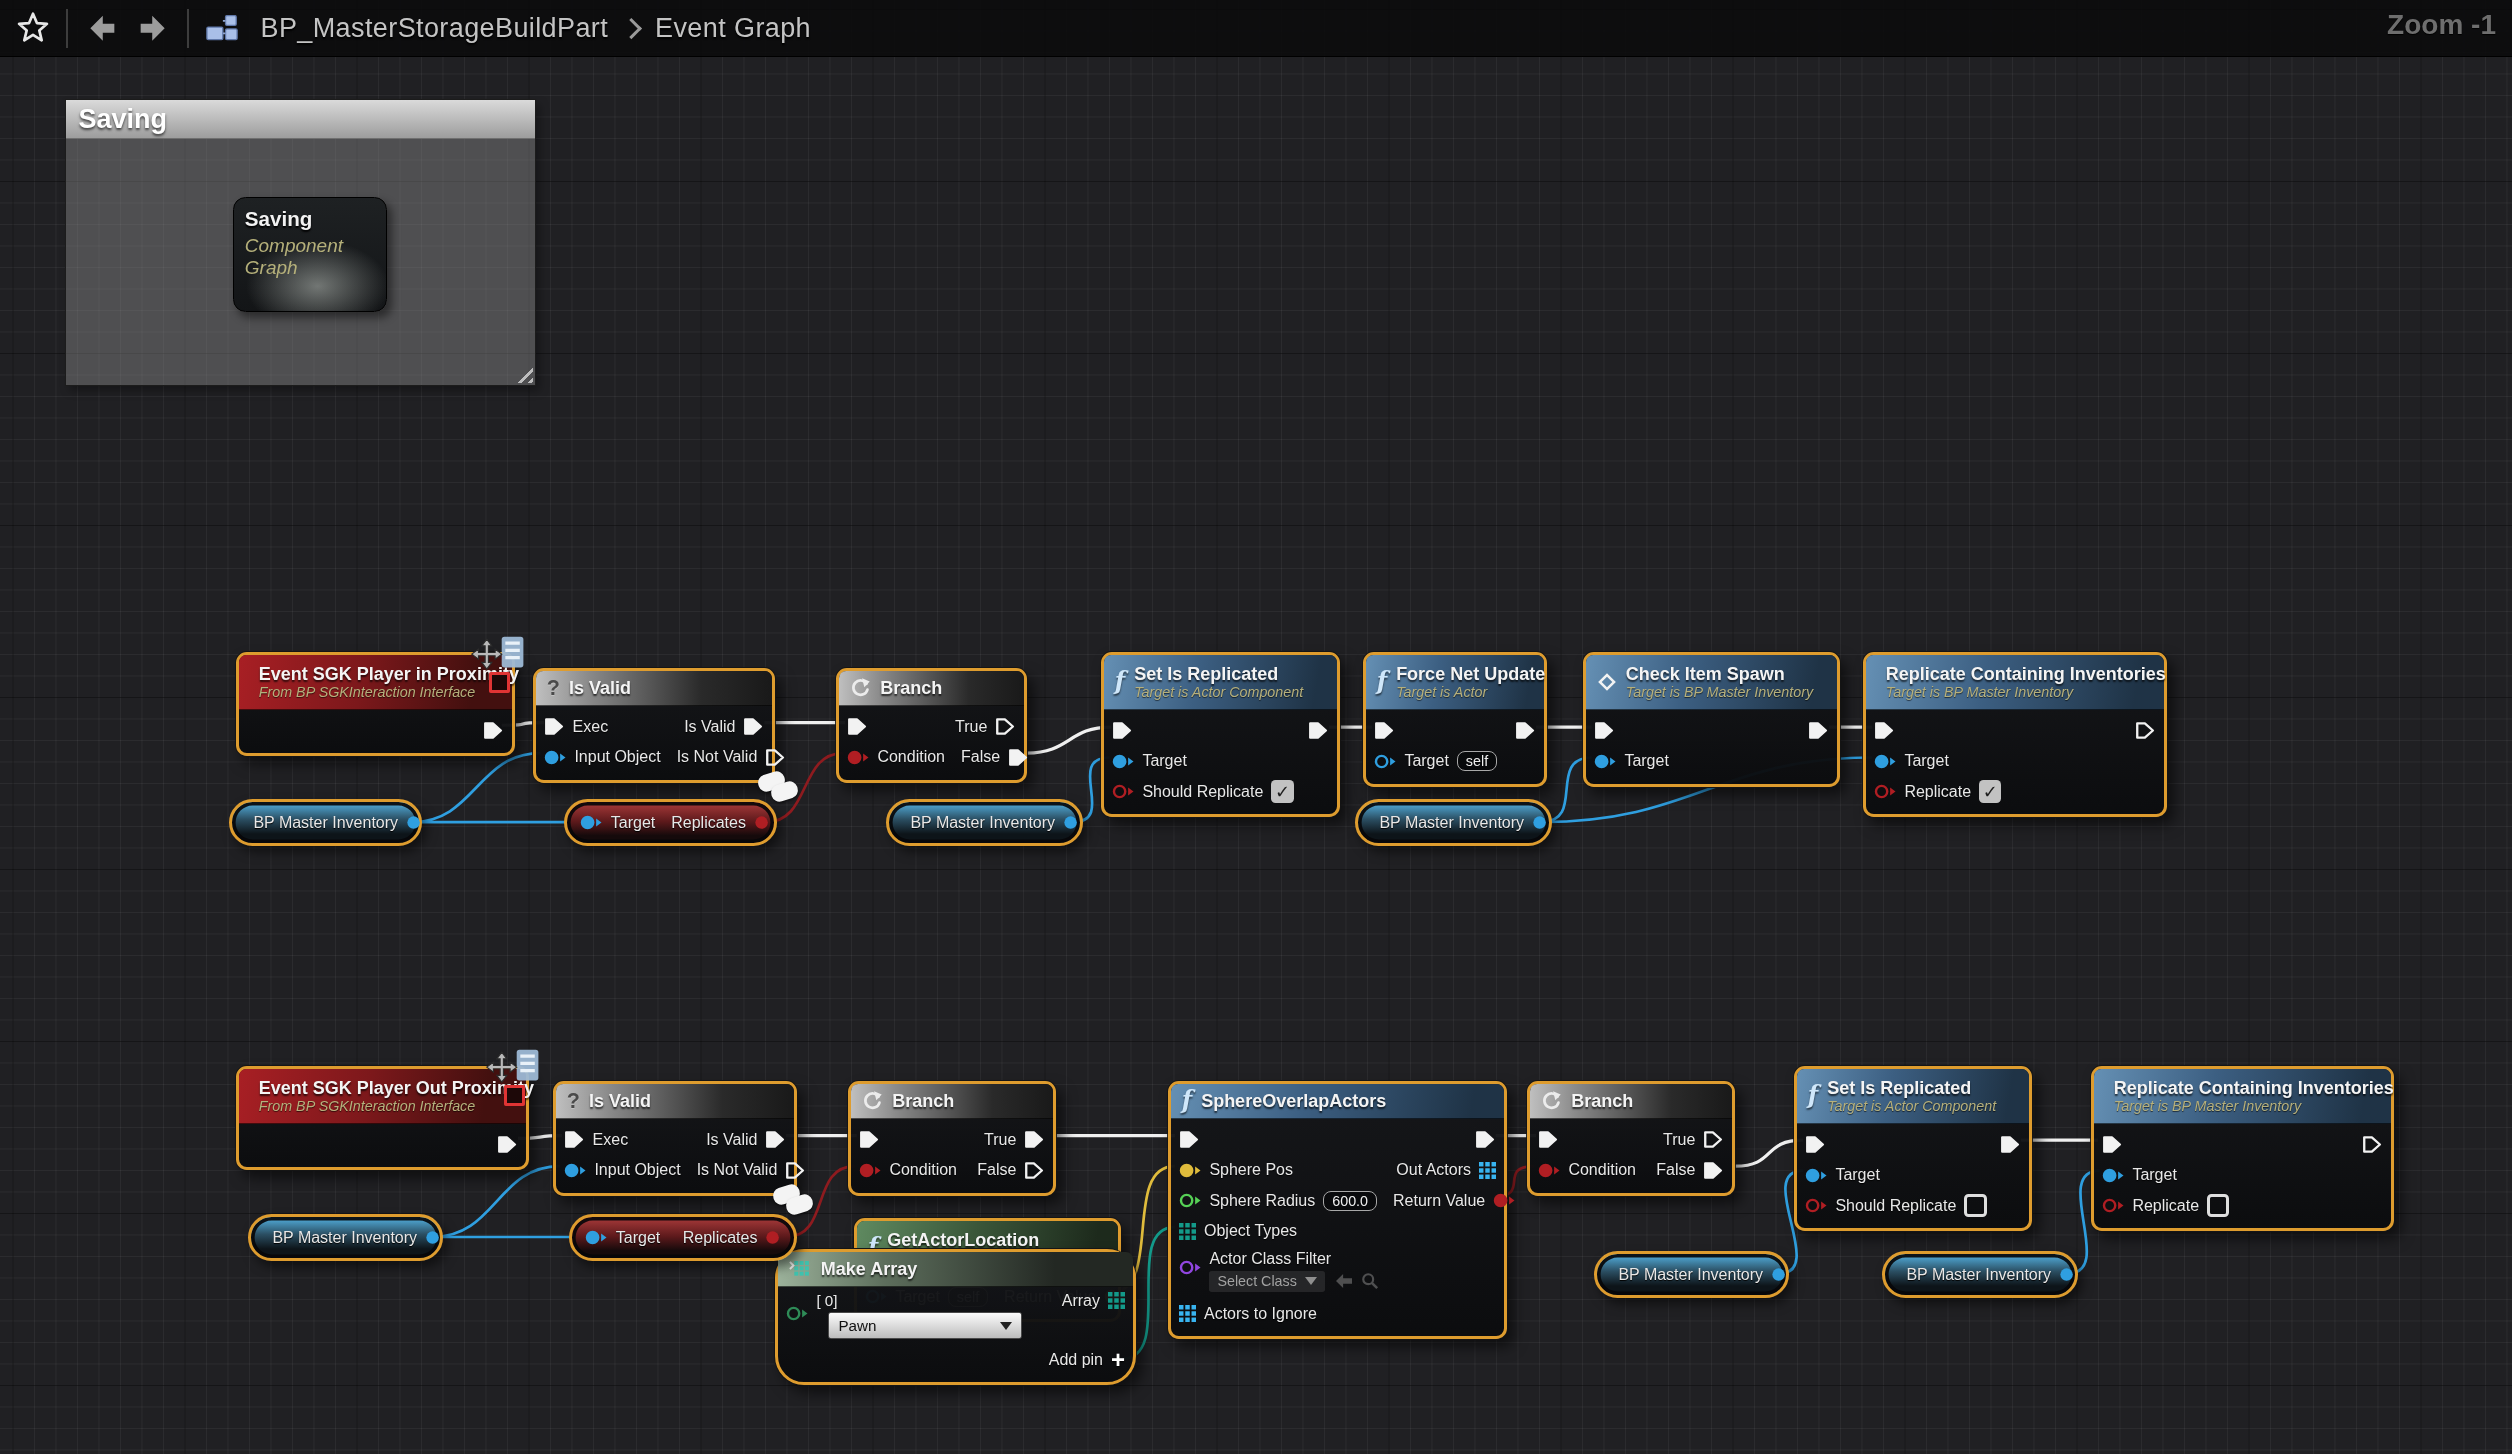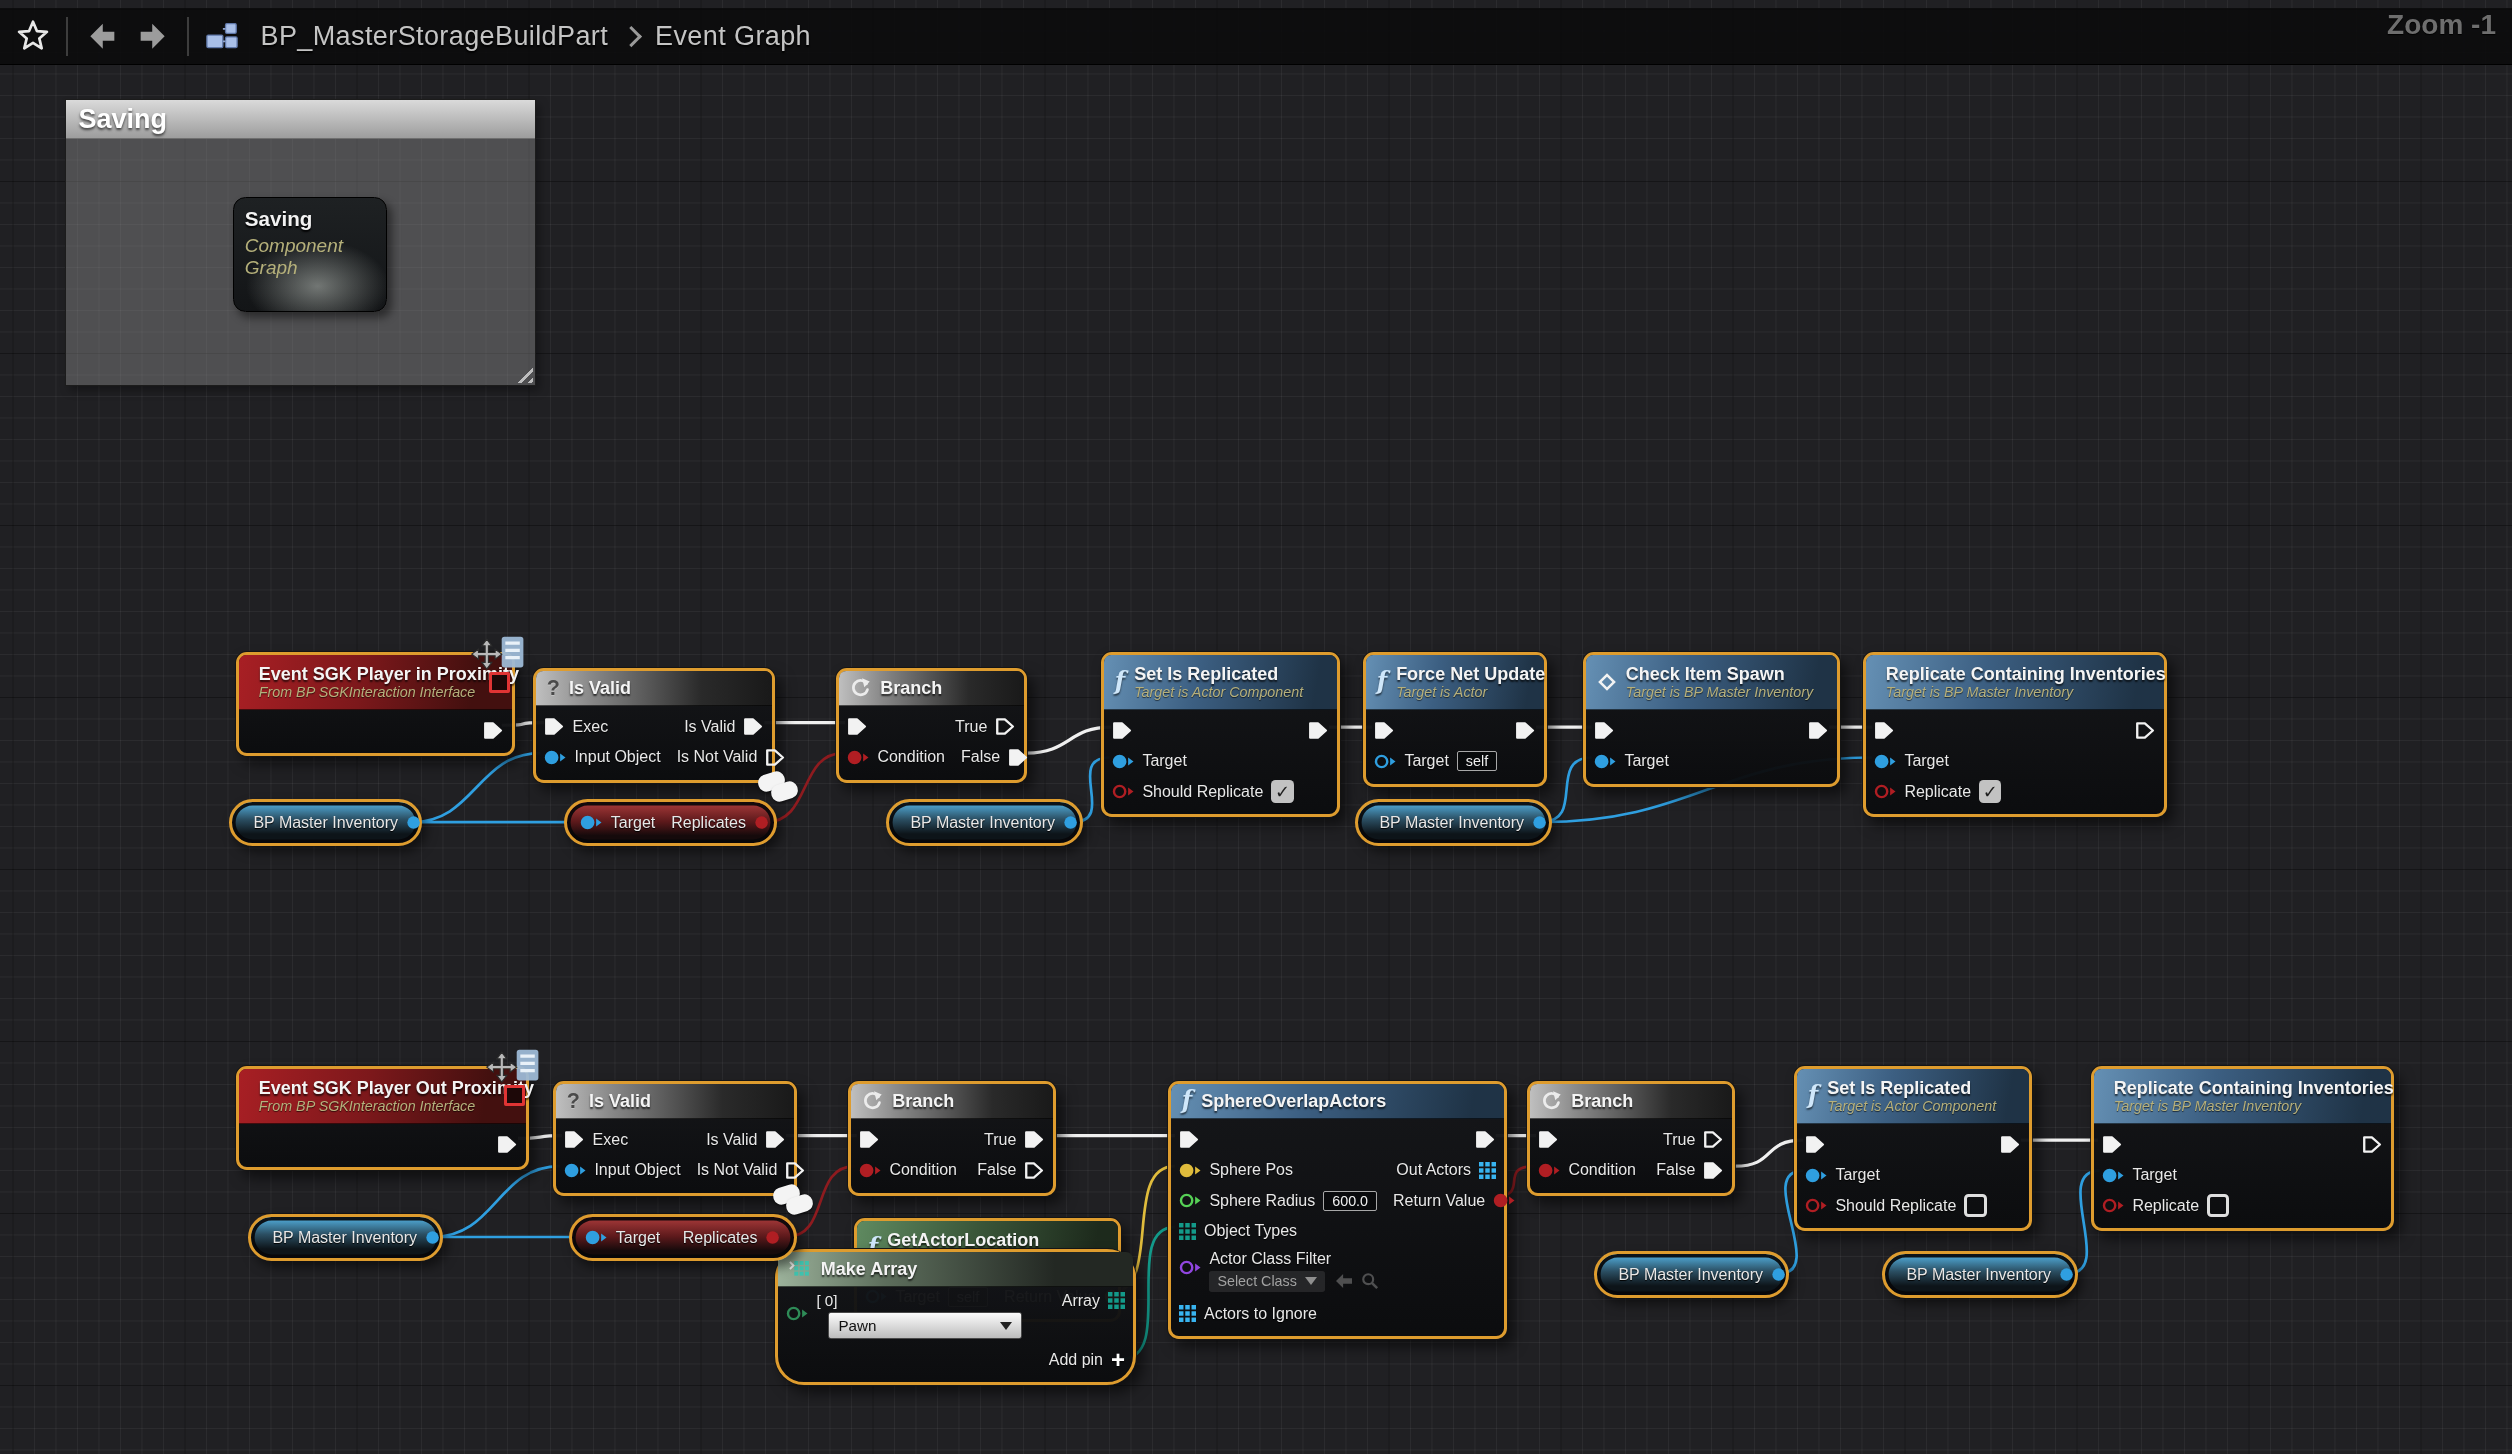--- a/index.html
+++ b/index.html
@@ -7,21 +7,21 @@
     font-family:"Liberation Sans","DejaVu Sans",sans-serif;
     background-color:#202023;
     background-image:
       linear-gradient(rgba(0,0,0,0.5) 1.3px, transparent 1.3px),
       linear-gradient(90deg, rgba(0,0,0,0.5) 1.3px, transparent 1.3px),
       linear-gradient(rgba(255,255,255,0.05) 0.9px, transparent 0.9px),
       linear-gradient(90deg, rgba(255,255,255,0.05) 0.9px, transparent 0.9px);
     background-size:172px 172px,172px 172px,21.5px 21.5px,21.5px 21.5px;
     background-position:12.5px 9px,12.5px 9px,12.5px 9px,12.5px 9px;}
   
-  #toolbar{position:absolute;left:0;top:8px;width:100%;height:57px;
+  #toolbar{position:absolute;left:0;top:0;width:100%;height:57px;
     background:rgba(10,10,11,0.88);border-bottom:0.9px solid #000;
     display:flex;align-items:center;gap:12.5px;padding:0 12.5px;box-sizing:border-box;z-index:50;}
   .tb-sep{width:1.8px;height:39px;background:#3d3d3d;}
   .tb-btn{display:flex;align-items:center;justify-content:center;width:41px;height:45px;}
   #breadcrumb{display:flex;align-items:center;gap:14.3px;margin-left:5.4px;}
   .crumb{color:#c4c4c4;font-size:27px;letter-spacing:0.4px;text-shadow:0 1.8px 1.8px #000;}
   .chev{width:11.7px;height:11.7px;border-top:3.6px solid #9a9a9a;border-right:3.6px solid #9a9a9a;
     transform:rotate(45deg);margin:0 1.8px;}
   #zoom-label{position:absolute;right:16px;top:9px;font-size:28px;font-weight:bold;
     color:#6e6e6e;z-index:50;text-shadow:0 0.9px 0.9px #000;}
@@ -56,21 +56,21 @@
   .hcol{display:flex;flex-direction:column;justify-content:center;line-height:1.12;}
   .title{font-size:18px;font-weight:bold;color:#f4f4f4;text-shadow:0 1.8px 1.8px rgba(0,0,0,0.7);white-space:nowrap;}
   .subtitle{font-size:14.3px;font-style:italic;color:#b6b07c;text-shadow:0 0.9px 0.9px rgba(0,0,0,0.6);white-space:nowrap;}
   .rows{padding:5.4px 0 7.2px 0;}
   .row{display:flex;align-items:center;height:30.5px;padding:0 8px;gap:8px;}
   .row.tall{height:52px;align-items:flex-start;}
   .lbl{font-size:16px;color:#e8e8e8;text-shadow:0 0.9px 0.9px #000;white-space:nowrap;}
   .sp{flex:1;}
   .pin{display:flex;align-items:center;flex:none;}
   .valbox{border:1.3px solid #a8a8a8;background:rgba(8,9,10,0.8);color:#efefef;
-    font-size:14.3px;padding:0.9px 8px;border-radius:2px;white-space:nowrap;}
+    font-size:14.3px;padding:0.9px 8px;border-radius:8px;white-space:nowrap;}
   .check{width:22.4px;height:22.4px;border-radius:4.5px;box-sizing:border-box;flex:none;
     display:flex;align-items:center;justify-content:center;}
   .check.on{background:#c2c2c2;color:#1e1e1e;font-size:18px;font-weight:bold;}
   .check.off{border:3.1px solid #dedede;background:transparent;}
   .stack{display:flex;flex-direction:column;gap:2.7px;}
   .tag{font-size:15.2px;color:#e8e8e8;}
   .dropdown{width:194px;height:27px;background:linear-gradient(180deg,#fbfbfb,#bdbdbd);
     border:0.9px solid #4a4a4a;border-radius:2.7px;display:flex;align-items:center;
     padding:0 9px;box-sizing:border-box;color:#111;font-size:15.2px;margin-left:12px;}
   .caret{width:0;height:0;border-left:6.3px solid transparent;border-right:6.3px solid transparent;

